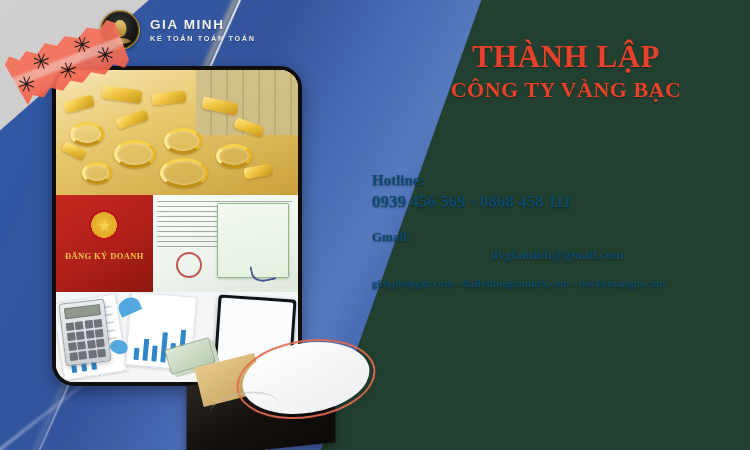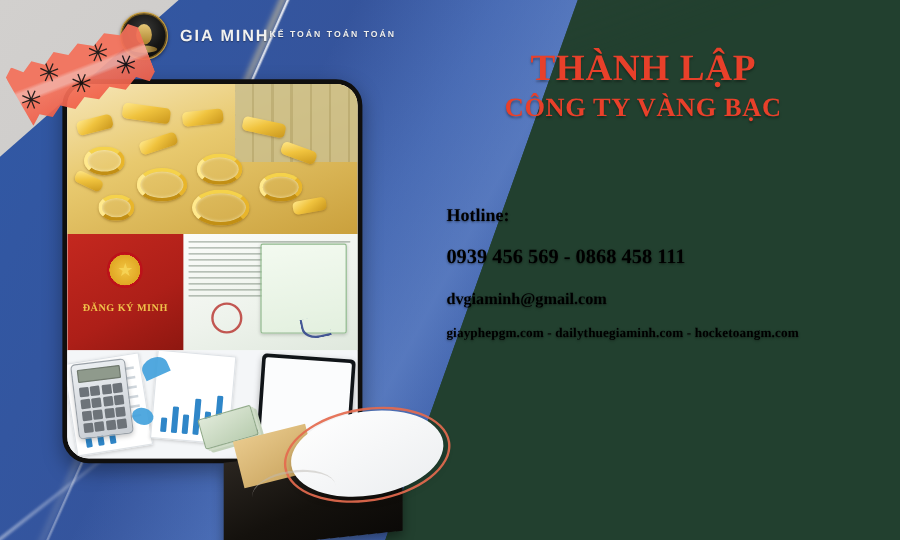--- a/index.html
+++ b/index.html
@@ -87,21 +87,21 @@
     content:""; position:absolute; left:50%; top:9px; transform:translateX(-50%);
     width:13px; height:17px; border-radius:50% 50% 45% 45%;
     background:linear-gradient(180deg,#e7c878,#a9812c);
   }
   .brand-seal::after {
     content:""; position:absolute; left:50%; bottom:5px; transform:translateX(-50%);
     width:22px; height:6px; border-radius:50%;
     background:linear-gradient(90deg,#8c6a22,#e0bf6d,#8c6a22);
     opacity:.85;
   }
-  .brand-text { display:flex; flex-direction:row; line-height:1.15; }
+  .brand-text { display:flex; flex-direction:column; line-height:1.15; }
   .brand-name {
     font-size:13.5px; font-weight:bold; letter-spacing:1.6px; color:#f2f2f0;
     text-shadow:0 1px 1px rgba(0,0,0,.35);
   }
   .brand-sub {
     font-size:7.2px; font-weight:bold; letter-spacing:1.7px; color:#efefed;
     margin-top:3px; text-shadow:0 1px 1px rgba(0,0,0,.3);
   }
 
   
@@ -257,48 +257,48 @@
     transform:rotate(-14deg);
   }
   .dark-strap {
     position:absolute; left:34px; top:58px; width:70px; height:34px;
     border-top:2px solid rgba(190,185,180,.5);
     border-radius:50% 50% 0 0; transform:rotate(-8deg);
   }
 
   
   .title-block {
-    position:absolute; left:352px; top:38px; width:368px;
+    position:absolute; left:382px; top:38px; width:368px;
     text-align:center; z-index:30;
   }
   .title-line {
     font-family:"Liberation Serif", serif;
     font-weight:bold; color:#e8402a; font-size:31px; line-height:1.24;
     letter-spacing:.5px;
     text-shadow:0 1px 2px rgba(0,0,0,.35);
     white-space:nowrap;
   }
   .title-line.l2 { font-size:22px; }
 
   .contact {
     position:absolute; left:372px; top:170px; width:370px; z-index:30;
-    font-family:"Liberation Serif", serif; color:#000000;
+    font-family:"Liberation Serif", serif; color:#0c4a6e;
   }
   .c-group { margin-bottom:14px; }
   .c-group.g3 { margin-bottom:12px; }
   .c-label {
     font-weight:bold; font-size:15px; line-height:1.35;
     text-shadow:0 1px 2px rgba(0,0,0,.45);
   }
   .c-value {
     font-weight:bold; font-size:17px; line-height:1.4;
-    text-shadow:0 1px 2px rgba(0,0,0,.45); white-space:nowrap;margin-top:12px;
+    text-shadow:0 1px 2px rgba(0,0,0,.45); white-space:nowrap;
   }
   .c-label.sm { font-size:13px; }
-  .c-value.sm { font-size:13.5px; }
+  .c-value.sm { font-size:13.5px;text-align:center; }
   .c-value.xs { font-size:11px; letter-spacing:.1px; }
 </style>
 </head>
 <body>
 
 <div class="stage">
 
   <div class="bg-grey"></div>
   <div class="bg-blue"></div>
   <div class="bg-blue-sheen"></div>
@@ -340,21 +340,21 @@
       <div class="nug" style="left:146px; top:30px; width:36px; height:12px; transform:rotate(12deg);"></div>
       <div class="nug" style="left:60px;  top:44px; width:32px; height:11px; transform:rotate(-18deg);"></div>
       <div class="nug" style="left:178px; top:52px; width:30px; height:11px; transform:rotate(20deg);"></div>
       <div class="nug" style="left:6px;   top:76px; width:24px; height:10px; transform:rotate(26deg);"></div>
       <div class="nug" style="left:188px; top:96px; width:28px; height:11px; transform:rotate(-10deg);"></div>
     </div>
 
     <div class="photo cert">
       <div class="cert-red">
         <div class="cert-emblem">★</div>
-        <div class="cert-title">ĐĂNG KÝ MINH</div>
+        <div class="cert-title">ĐĂNG KÝ DOANH</div>
       </div>
       <div class="cert-paper">
         <div class="cert-lines">
           <i></i>
             <i style="width:70%"></i>
             <i style="width:55%"></i>
             <i style="width:80%"></i>
           <i style="width:45%"></i>
             <i style="width:72%"></i>
             <i style="width:60%"></i>
@@ -435,20 +435,21 @@
 
     <div class="c-group">
       <div class="c-label">Hotline:</div>
       <div class="c-value">0939 456 569 - 0868 458 111</div>
     </div>
 
     <div class="c-group">
     </div>
 
     <div class="c-group g3">
+      <div class="c-label sm">Gmail:</div>
       <div class="c-value sm">dvgiaminh@gmail.com</div>
     </div>
 
     <div class="c-group">
       <div class="c-value xs">giayphepgm.com - dailythuegiaminh.com - hocketoangm.com</div>
     </div>
   </div>
 
 </div>
 

